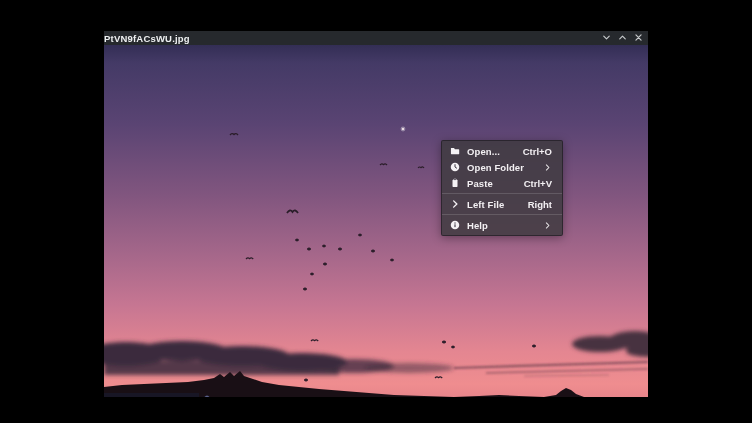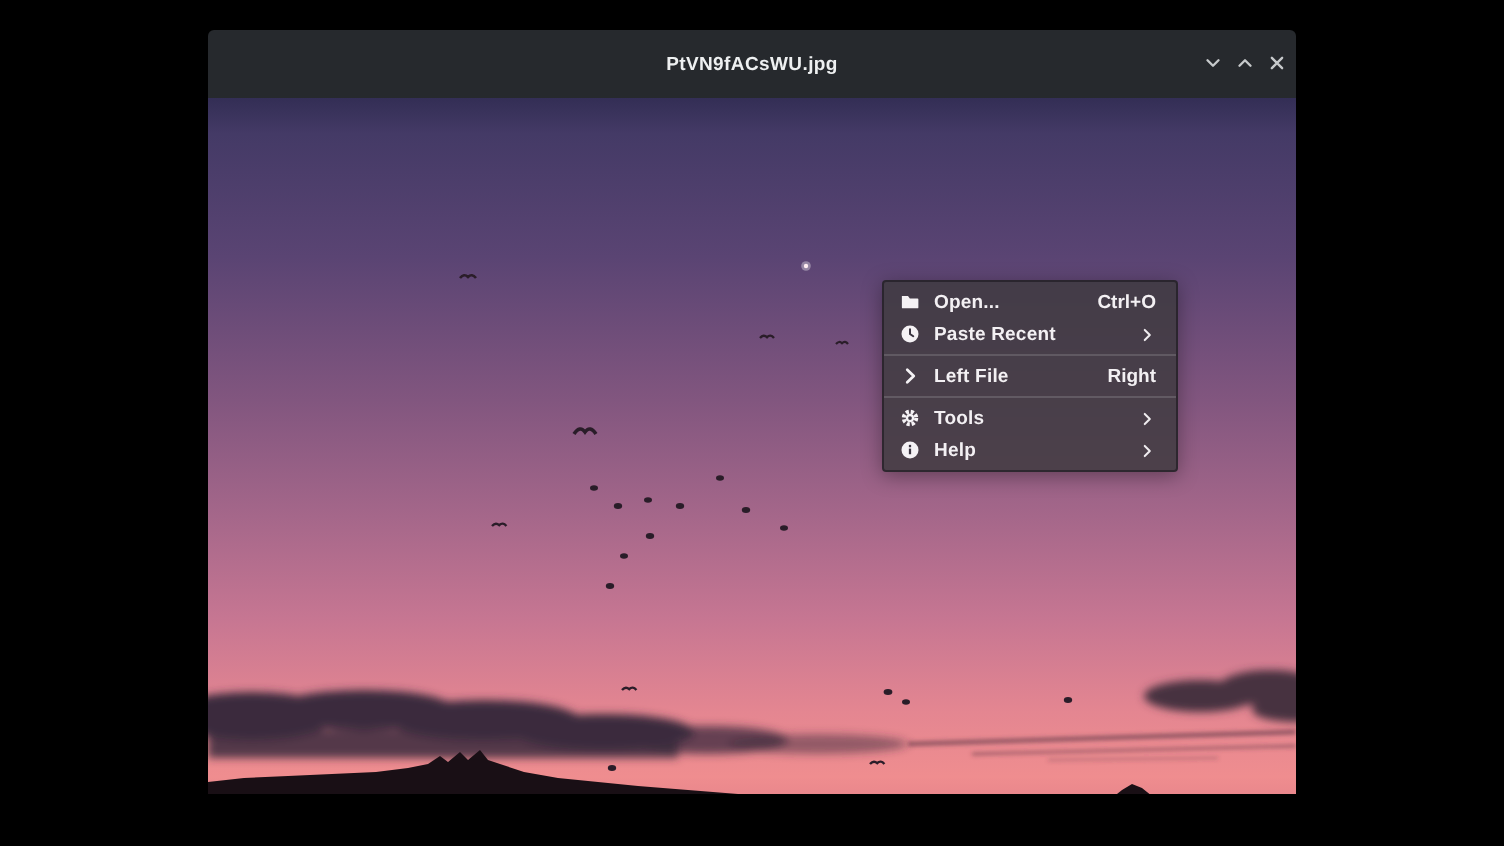--- a/index.html
+++ b/index.html
@@ -7,37 +7,37 @@
     width:752px;height:423px;overflow:hidden;position:relative;
     background:var(--page-bg,#000);
     font-family:"Liberation Sans",sans-serif;
   }
   .window{
     position:absolute;left:104px;top:15px;width:544px;height:382px;
     border-radius:3px 3px 0 0;overflow:hidden;
     box-shadow:0 0 0 1px rgba(0,0,0,.6);
   }
   .titlebar{
-    height:34px;background:var(--titlebar-bg,#26292d);
-    display:flex;align-items:center;justify-content:center;position:relative;
+    height:14px;background:var(--titlebar-bg,#26292d);
+    display:flex;align-items:center;position:relative;margin-top:16px;
   }
   .titlebar-title{
     color:var(--titlebar-text,#eef0f1);font-size:9.5px;font-weight:bold;letter-spacing:.2px;
   }
   .window-controls{
     position:absolute;right:3px;top:0;height:100%;display:flex;align-items:center;gap:2px;
   }
   .win-btn{
     width:14px;height:16px;display:flex;align-items:center;justify-content:center;
     color:var(--control-icon,#c6c9cb);background:transparent;border:none;padding:0;cursor:default;
   }
   .image-view{position:relative;width:544px;height:361px;}
   .image-view svg{display:block;}
   .context-menu{
-    position:absolute;left:441px;top:140px;width:148px;
+    position:absolute;left:441px;top:140px;width:122px;
     background:var(--menu-bg,rgba(62,58,63,.84));
     backdrop-filter:blur(1.5px);
     border:1px solid rgba(22,19,23,.55);
     border-radius:2px;
     padding:2px 0;
     box-shadow:0 2px 10px rgba(0,0,0,.35);
     box-sizing:border-box;
     z-index:10;
   }
   .menu-row{
@@ -187,62 +187,58 @@
     <span class="ms">Ctrl+O</span>
   </div>
 
   <div class="menu-row">
     <span class="mi">
       <svg viewBox="0 0 16 16">
           <circle cx="8" cy="8" r="6.8" fill="currentColor"></circle>
           <path d="M8 4.2V8l2.6 1.8" stroke="#3a3440" stroke-width="1.6" fill="none" stroke-linecap="round"></path>
         </svg>
     </span>
-    <span class="ml">Paste Recent</span>
+    <span class="ml">Open Folder</span>
     <span class="ma">
       <svg viewBox="0 0 16 16">
           <path d="M6 3.5L10.5 8L6 12.5" stroke="currentColor" stroke-width="1.8" fill="none" stroke-linecap="round" stroke-linejoin="round"></path>
         </svg>
     </span>
   </div>
 
 
 
+  <div class="menu-row">
+    <span class="mi">
+      <svg viewBox="0 0 16 16">
+          <rect x="4" y="2.8" width="8" height="11.4" rx="1" fill="currentColor"></rect>
+          <rect x="5.8" y="1" width="4.4" height="3.2" rx="0.9" fill="currentColor"></rect>
+          <rect x="6.4" y="2" width="3.2" height="1.3" fill="#3a3440"></rect>
+        </svg>
+    </span>
+    <span class="ml">Paste</span>
+    <span class="ms">Ctrl+V</span>
+  </div>
 
   <div class="menu-sep"></div>
 
 
   <div class="menu-row">
     <span class="mi">
       <svg viewBox="0 0 16 16">
           <path d="M5.8 3L11 8l-5.2 5" stroke="currentColor" stroke-width="2.2" fill="none" stroke-linecap="round" stroke-linejoin="round"></path>
         </svg>
     </span>
     <span class="ml">Left File</span>
     <span class="ms">Right</span>
   </div>
 
   <div class="menu-sep"></div>
 
 
-  <div class="menu-row">
-    <span class="mi">
-      <svg viewBox="0 0 16 16">
-          <circle cx="8" cy="8" r="5" fill="none" stroke="currentColor" stroke-width="3.2" stroke-dasharray="2.4 1.53"></circle>
-          <circle cx="8" cy="8" r="3.4" fill="currentColor"></circle>
-          <circle cx="8" cy="8" r="1.5" fill="#3a3440"></circle>
-        </svg>
-    </span>
-    <span class="ml">Tools</span>
-    <span class="ma">
-      <svg viewBox="0 0 16 16">
-          <path d="M6 3.5L10.5 8L6 12.5" stroke="currentColor" stroke-width="1.8" fill="none" stroke-linecap="round" stroke-linejoin="round"></path>
-        </svg>
-    </span>
-  </div>
 
   <div class="menu-row">
     <span class="mi">
       <svg viewBox="0 0 16 16">
           <circle cx="8" cy="8" r="6.8" fill="currentColor"></circle>
           <rect x="7.1" y="6.9" width="1.8" height="4.5" fill="#3a3440"></rect>
           <rect x="7.1" y="3.9" width="1.8" height="1.9" fill="#3a3440"></rect>
         </svg>
     </span>
     <span class="ml">Help</span>

